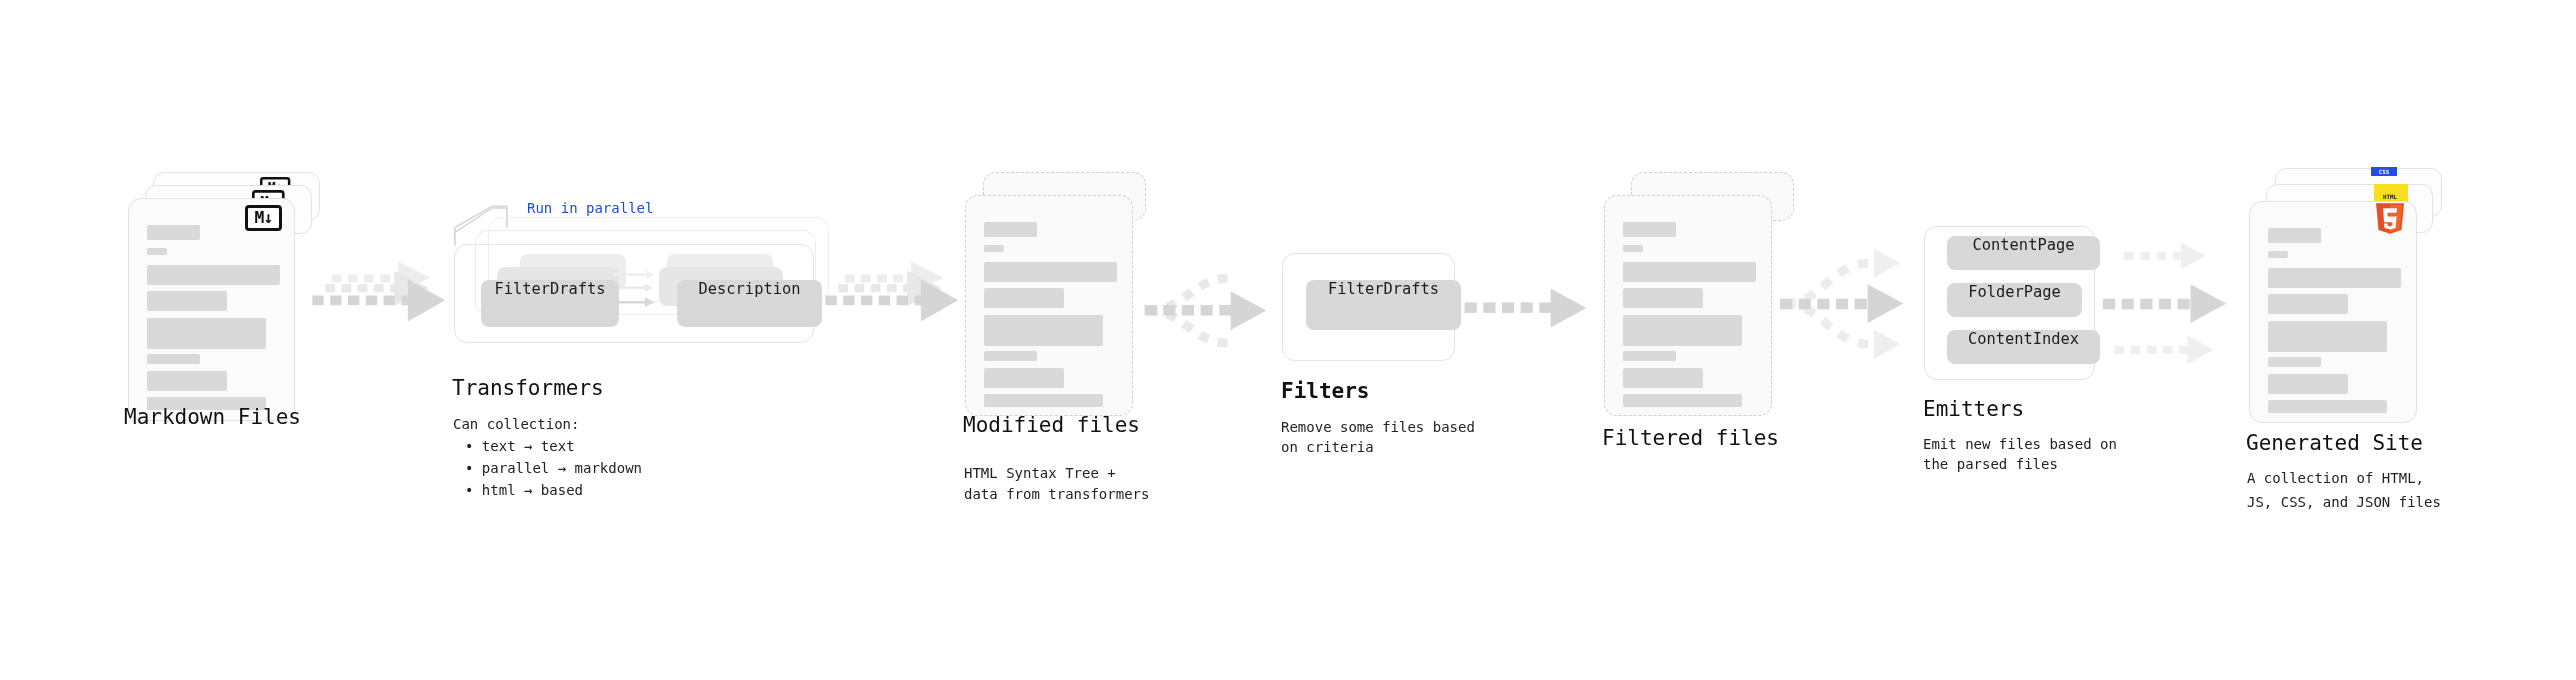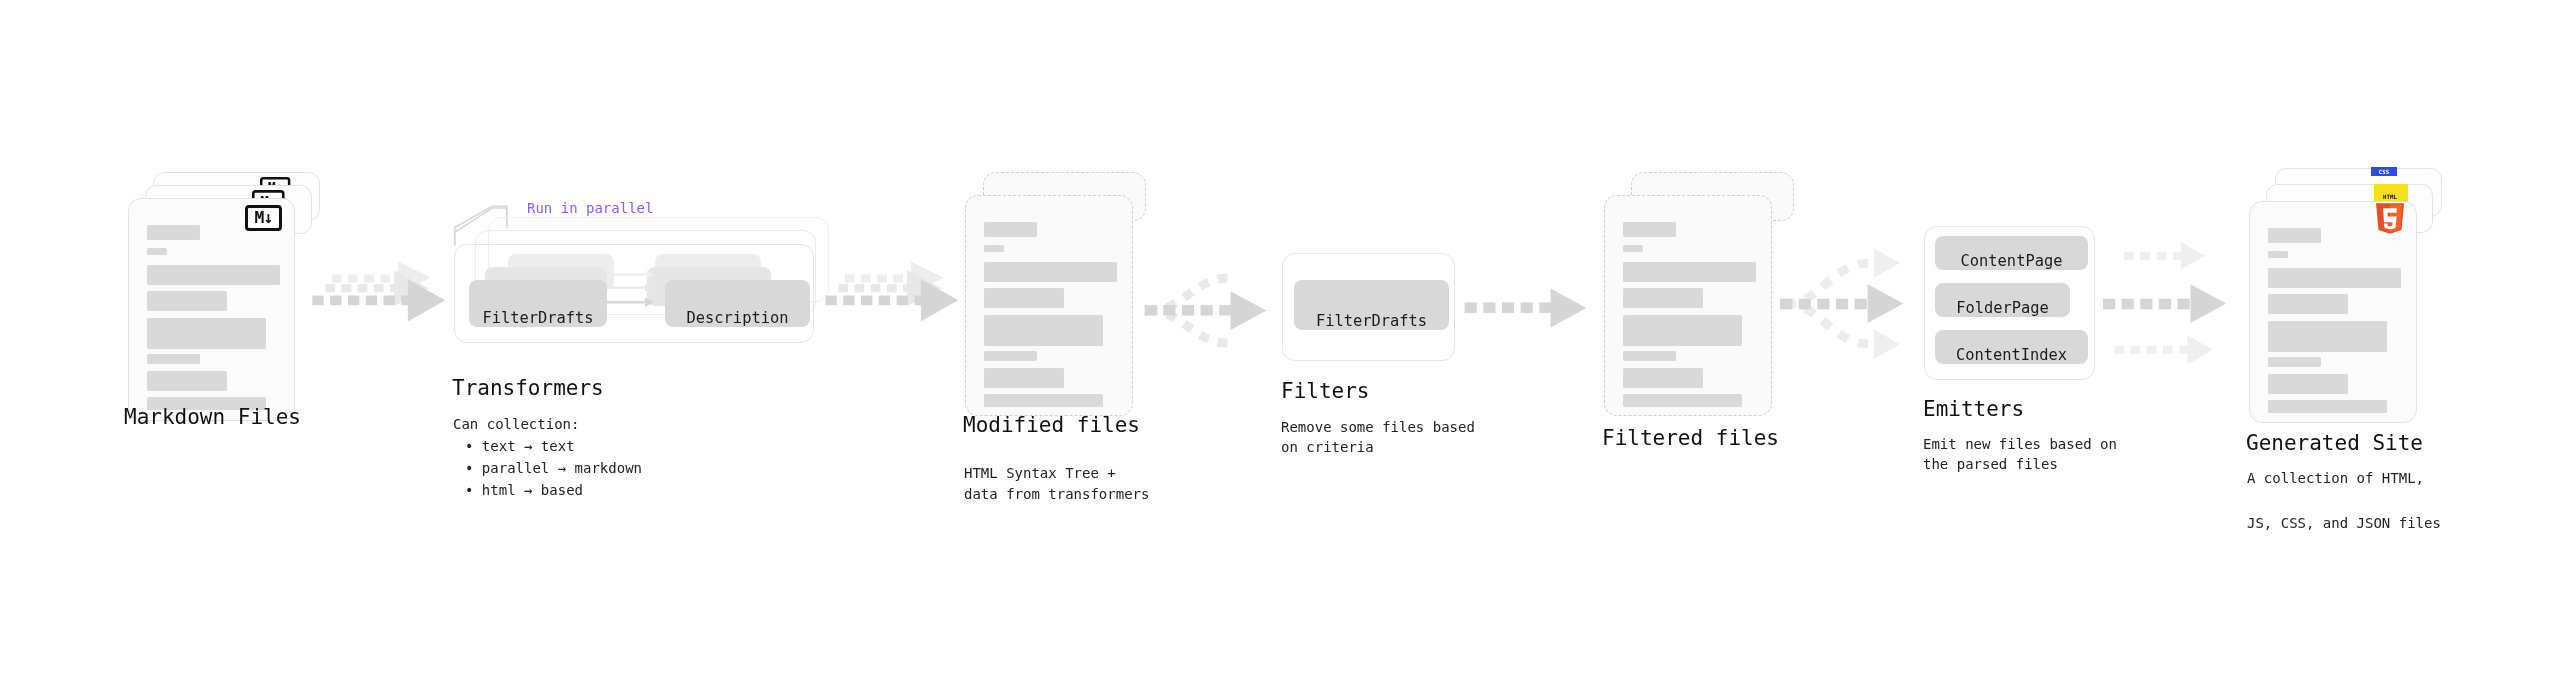--- a/index.html
+++ b/index.html
@@ -36,30 +36,30 @@
   }
   .js-badge{position:absolute;width:34px;height:18px;background:#f7df1e;}
 
   
   .gbox{
     position:absolute;border:1.6px solid #e4e4e4;border-radius:13px;
     background:rgba(255,255,255,0);box-sizing:border-box;
   }
   .chip{
     position:absolute;background:#d8d8d8;border-radius:8.1px;
-    display:flex;align-items:flex-end;justify-content:center;
-    font-size:15.4px;color:#1c1c1c;white-space:nowrap;
+    display:flex;align-items:flex-start;justify-content:center;
+    font-size:15.4px;color:#1c1c1c;white-space:nowrap;margin-left:12px;
   }
   .chip.ghost1{background:#e6e6e6;color:transparent;}
   .chip.ghost2{background:#ededed;color:transparent;}
 
   
   .title{position:absolute;font-size:21px;color:#111;white-space:nowrap;letter-spacing:0px;}
   .desc{position:absolute;font-size:14px;line-height:1.55;color:#222;white-space:pre;}
-  .parallel{position:absolute;font-size:14px;color:#8b5cf6;white-space:nowrap;}
+  .parallel{position:absolute;font-size:14px;color:#1d4ed8;white-space:nowrap;}
   .bullets{position:absolute;font-size:14px;line-height:1.55;color:#222;white-space:pre;}
 
   svg{position:absolute;overflow:visible;}
 </style>
 </head>
 <body>
 
 <div class="stage">
 
   <div>
@@ -216,21 +216,21 @@
       <rect x="94" y="55" width="15" height="13"></rect>
       <polygon points="108,38 152,62 108,86"></polygon>
     </g>
   </svg>
 
   <div>
     <div class="gbox" style="left:1282px;top:253px;width:173px;height:108px;background:#ffffff;"></div>
     <div class="chip" style="left:1294px;top:280px;width:155px;height:50px;">
       <span>FilterDrafts</span>
     </div>
-    <div class="title" style="left:1281px;top:379px;">Filters</div>
+    <div class="title" style="left:1281px;top:379px;font-weight:bold;">Filters</div>
     <div class="desc" style="left:1281px;top:417px;">Remove some files based</div>
     <div class="desc" style="left:1281px;top:437px;">on criteria</div>
   </div>
 
   <svg style="left:1463px;top:286px;" width="138" height="49" viewBox="0 0 170 60">
     <g fill="#d5d5d5">
       <rect x="2" y="20" width="15" height="13"></rect>
         <rect x="25" y="20" width="15" height="13"></rect>
       <rect x="48" y="20" width="15" height="13"></rect>
         <rect x="71" y="20" width="15" height="13"></rect>
@@ -335,17 +335,17 @@
 
     <svg class="html5" style="left:2373px;top:193px;" viewBox="0 0 52 66">
       <text x="26" y="10" font-size="9" font-weight="bold" text-anchor="middle" fill="#111" font-family="DejaVu Sans Mono, monospace">HTML</text>
       <path d="M4 16 L48 16 L44 58 L26 64 L8 58 Z" fill="#e34f26"></path>
       <path d="M26 18 L45 18 L41.5 56.5 L26 61.5 Z" fill="#ef652a"></path>
       <path d="M15 24 h22 l-1 7 H22 l.6 6 h13.8 l-1.8 18 L26 57.5 L17.4 55 l-.6-7h5.4l.3 3.6 3.5 1 3.5-1 .5-5.6H16.6Z" fill="#ffffff"></path>
     </svg>
 
     <div class="title" style="left:2246px;top:431px;">Generated Site</div>
     <div class="desc" style="left:2247px;top:468px;">A collection of HTML,</div>
-    <div class="desc" style="left:2247px;top:513px;">JS, CSS, and JSON files</div>
+    <div class="desc" style="left:2247px;top:492px;">JS, CSS, and JSON files</div>
   </div>
 
 </div>
 
 
 </body></html>

